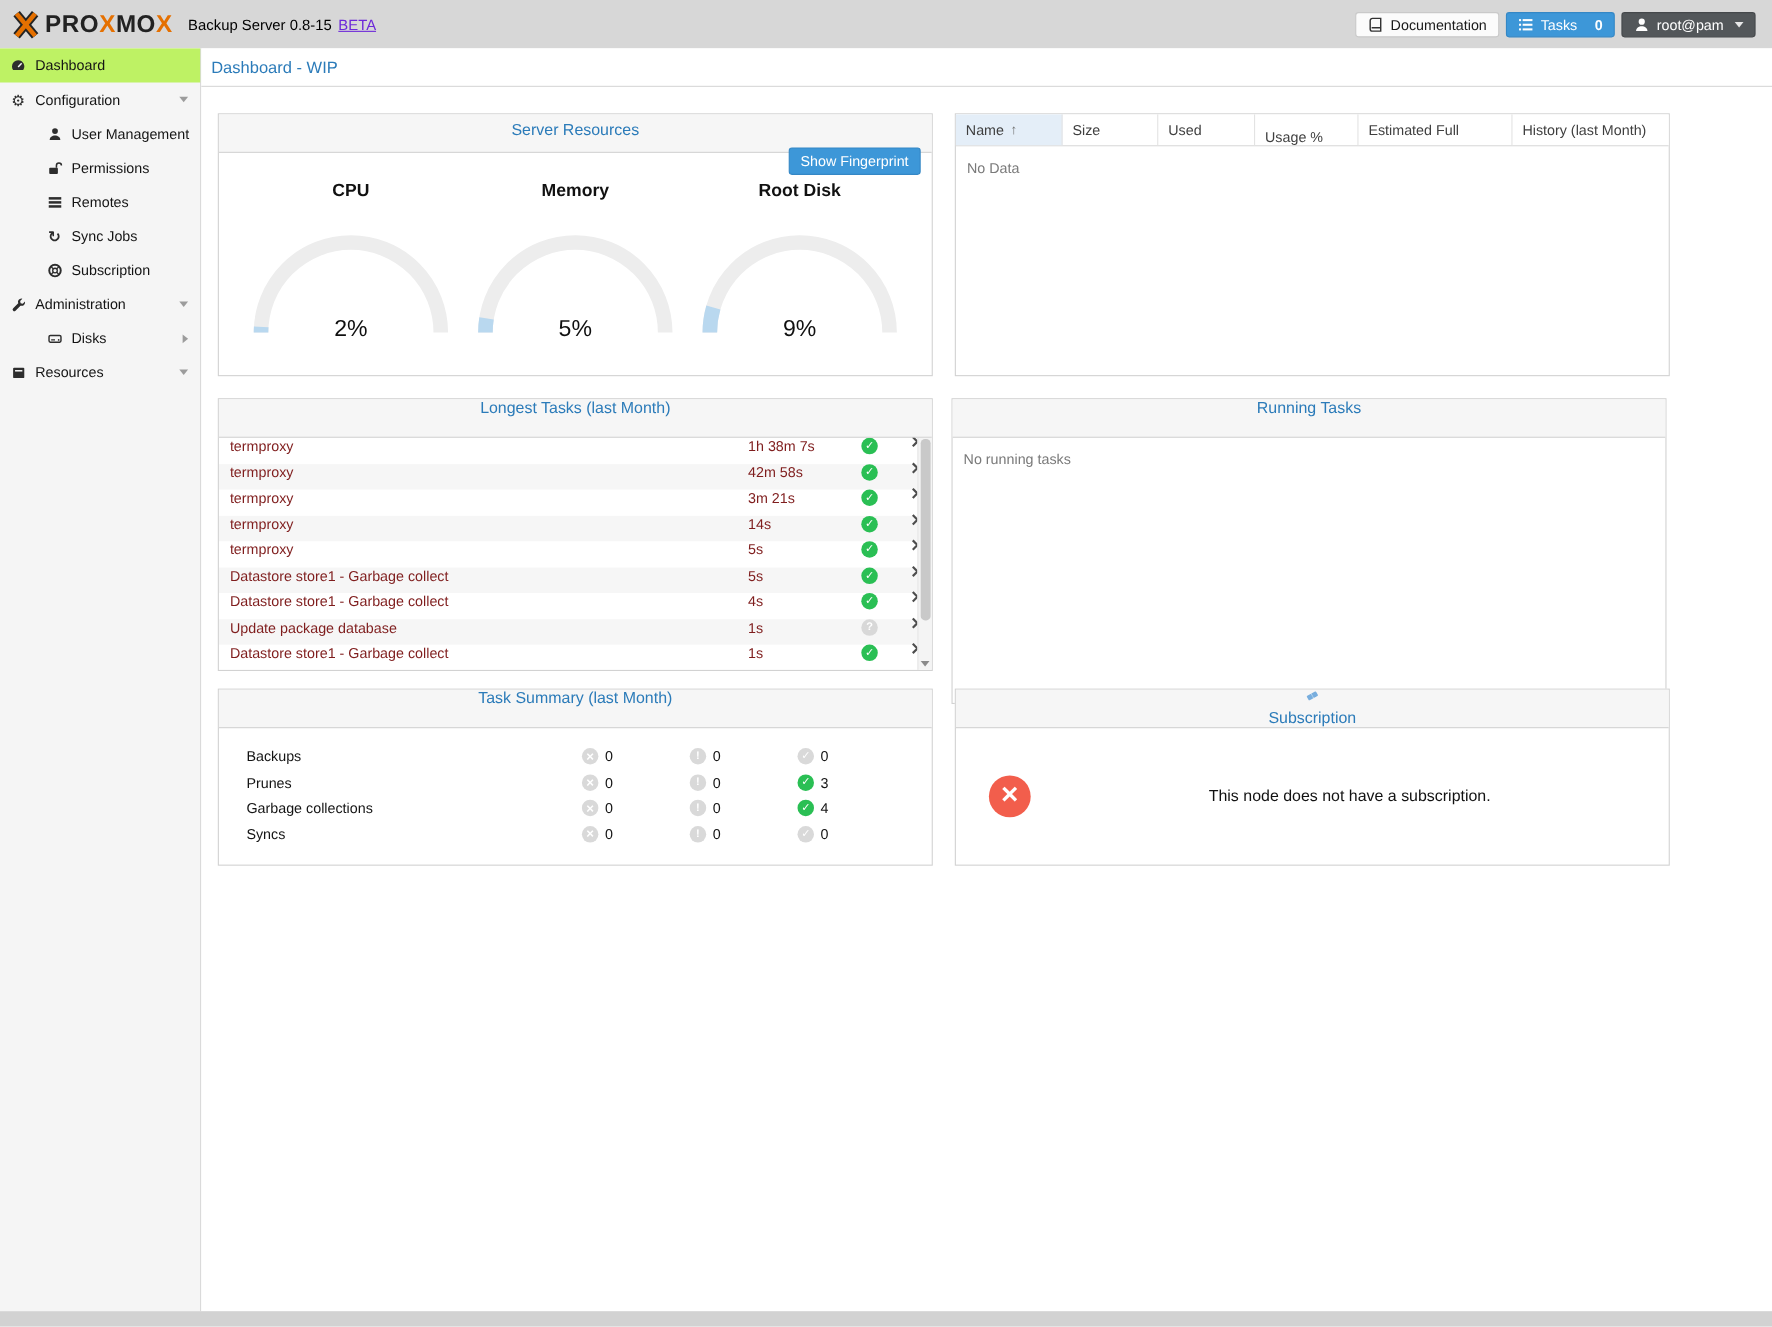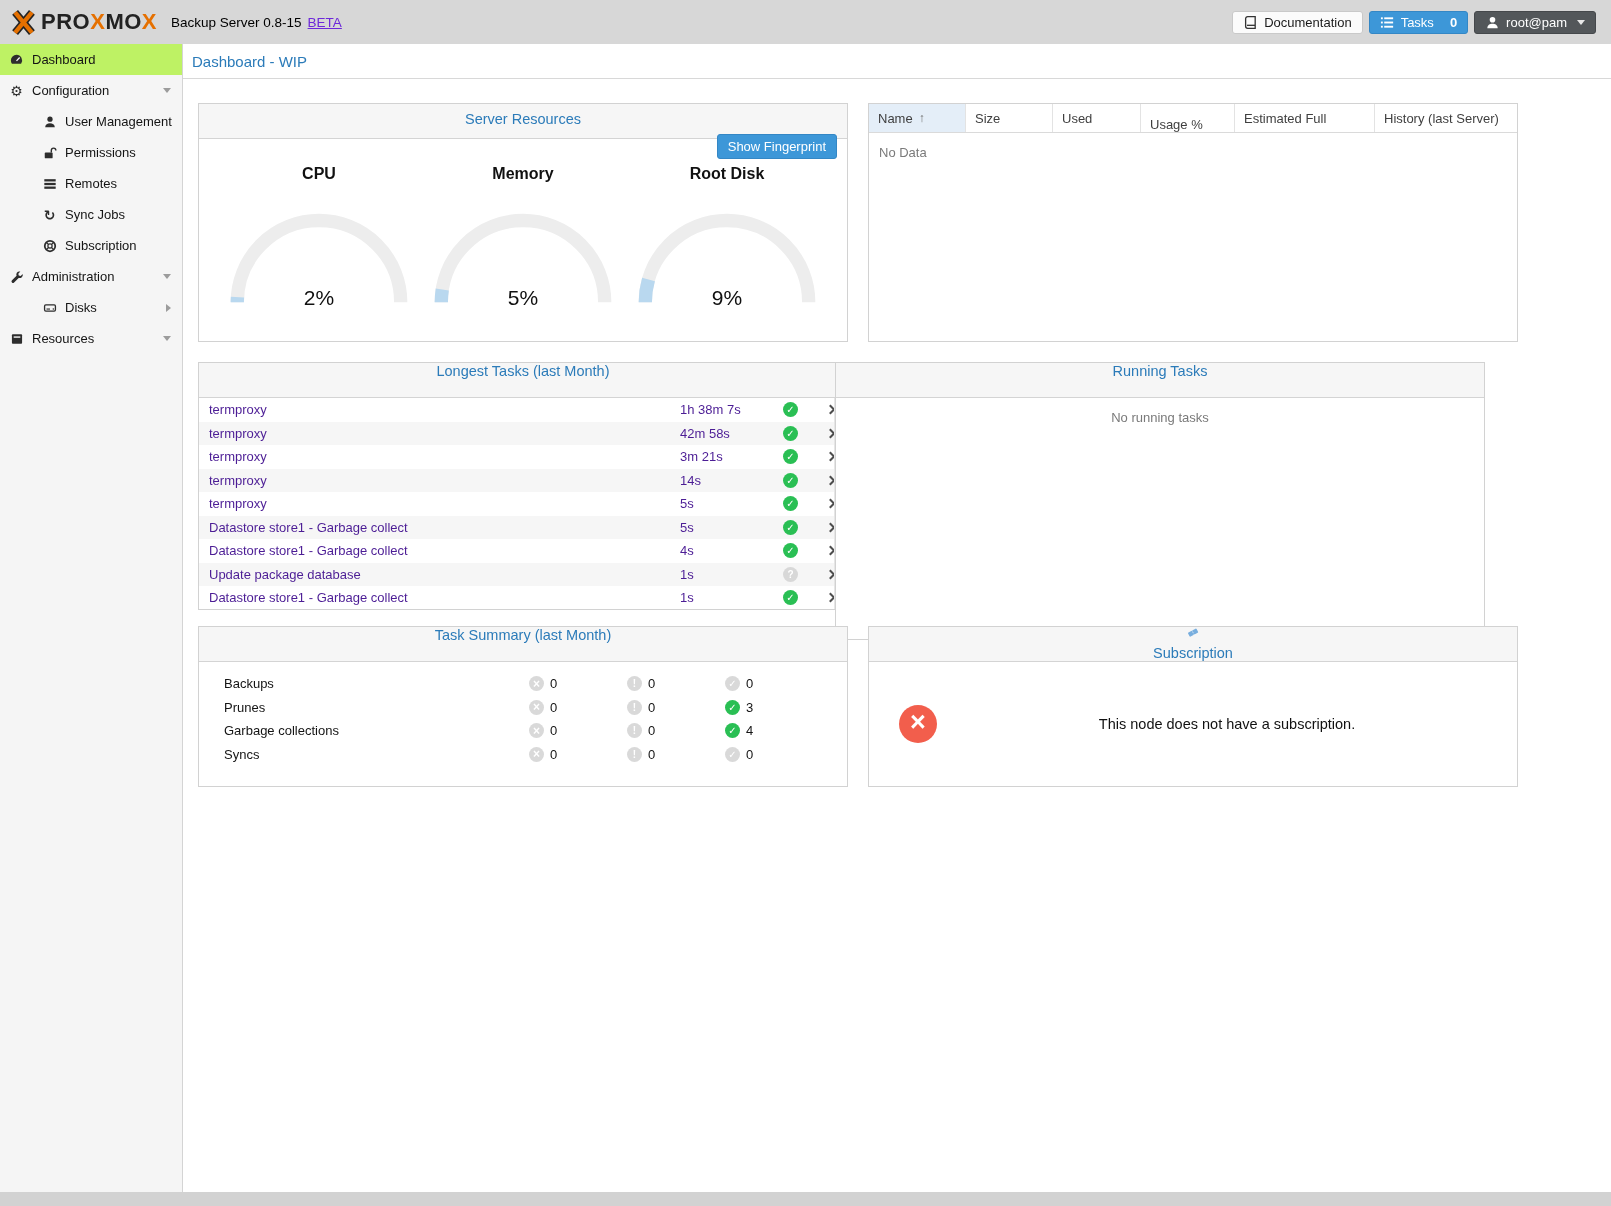--- a/index.html
+++ b/index.html
@@ -70,21 +70,21 @@
   .dt-cell:nth-child(2){ width:87px; }
   .dt-cell:nth-child(3){ width:88px; }
   .dt-cell:nth-child(4){ width:94px;align-items:flex-end; }
   .dt-cell:nth-child(5){ width:140px; }
   .dt-cell:nth-child(6){ flex:1; border-right:none; }
   .sort-arrow { margin-left:6px; color:#6e6e6e; font-size:12px; }
   .empty-text { padding:12px 10px; color:#7a7a7a; font-size:13px; }
 
   
   .lt-body { position:relative; height:211px; overflow:hidden; }
-  .lt-row { height:23.5px; display:flex; align-items:center; font-size:13px; color:#4c1d95; cursor:pointer; }
+  .lt-row { height:23.5px; display:flex; font-size:13px; color:#7f1d1d; cursor:pointer; }
   .lt-row:nth-child(even){ background:#f6f6f6; }
   .lt-name { flex:1; padding-left:10px; white-space:nowrap; overflow:hidden; }
   .lt-dur { width:103px; }
   .lt-status { width:34px; display:flex; justify-content:flex-start; }
   .lt-chev { width:30px; display:flex; justify-content:center; cursor:pointer; }
   .chev { width:7px; height:7px; border-top:2px solid #4d4d4d; border-right:2px solid #4d4d4d;
     transform:rotate(45deg); margin-right:3px; }
   .badge { width:15px; height:15px; border-radius:50%; color:#fff; font-size:10px; font-weight:bold;
     display:flex; align-items:center; justify-content:center; }
   .badge.ok { background:#2abf54; } .badge.ok::after { content:"\2713"; }
@@ -92,21 +92,21 @@
   .vscroll { position:absolute; top:0; right:0; bottom:0; width:13px; background:#f4f4f4;
     border-left:1px solid #e6e6e6; }
   .vscroll .thumb { position:absolute; top:1px; left:2px; width:9px; height:78%;
     background:#c9c9c9; border-radius:4px; cursor:pointer; }
   .vscroll .down-arrow { position:absolute; bottom:3px; left:2px; width:0; height:0;
     border-left:4.5px solid transparent; border-right:4.5px solid transparent;
     border-top:5px solid #8a8a8a; cursor:pointer; }
 
   
   .ts-body { padding-top:14px; }
-  .ts-row { height:23.5px; display:flex; align-items:flex-start; font-size:13px; color:#141414; }
+  .ts-row { height:23.5px; display:flex; align-items:center; font-size:13px; color:#141414; }
   .ts-label { width:330px; padding-left:25px; }
   .ts-cell { width:98px; display:flex; align-items:center; gap:6px; }
   .badge.off { background:#d9d9d9; }
   .badge.on { background:#2abf54; }
   .b-err::after { content:"\D7"; font-size:12px; }
   .b-warn::after { content:"!"; }
   .b-ok::after { content:"\2713"; }
 
   
   .sub-body { display:flex; align-items:center; height:123px; }
@@ -311,21 +311,21 @@
       <div class="dt-cell">
           <span>Used</span>
         </div>
       <div class="dt-cell">
           <span>Usage %</span>
         </div>
       <div class="dt-cell">
           <span>Estimated Full</span>
         </div>
       <div class="dt-cell">
-          <span>History (last Server)</span>
+          <span>History (last Month)</span>
         </div>
     </div>
     <div class="empty-text">No Data</div>
   </div>
 
   <div class="panel" style="left:15px; top:318px; height:248px;">
     <div class="panel-header">
       <span class="panel-title">Longest Tasks (last Month)</span>
     </div>
     <div class="lt-body">
@@ -419,21 +419,21 @@
             <span class="chev"></span>
           </div>
       </div>
       <div class="vscroll">
         <div class="thumb"></div>
         <div class="down-arrow"></div>
       </div>
     </div>
   </div>
 
-  <div class="panel" style="left:652px; top:318px; height:278px;text-align:center;">
+  <div class="panel" style="left:682px; top:318px; height:278px;">
     <div class="panel-header">
       <span class="panel-title">Running Tasks</span>
     </div>
     <div class="empty-text">No running tasks</div>
   </div>
 
   <div class="panel" style="left:15px; top:582px; height:161px;">
     <div class="panel-header">
       <span class="panel-title">Task Summary (last Month)</span>
     </div>

